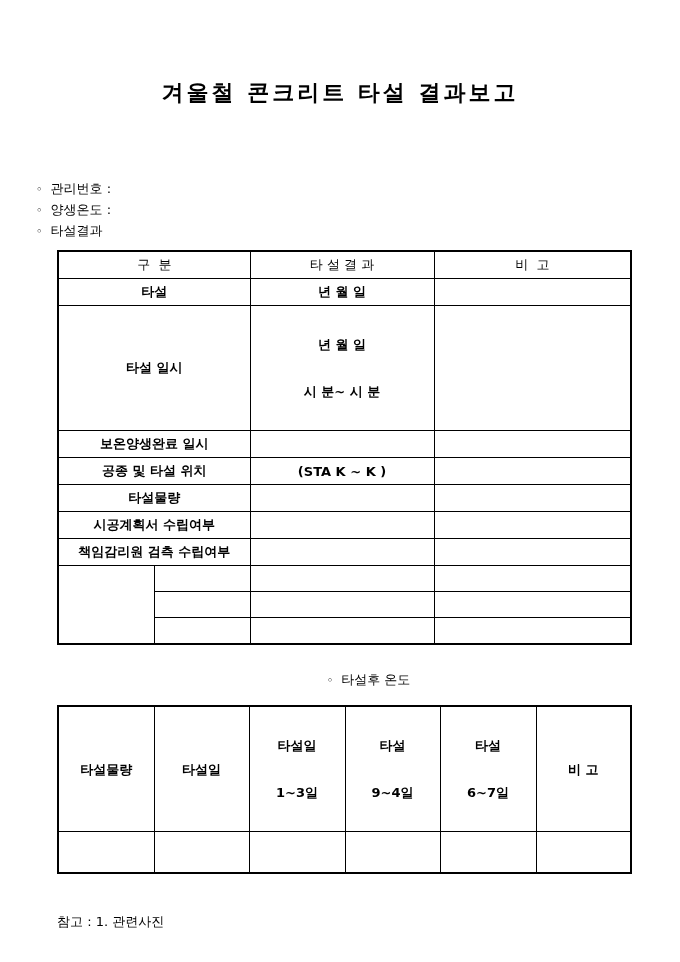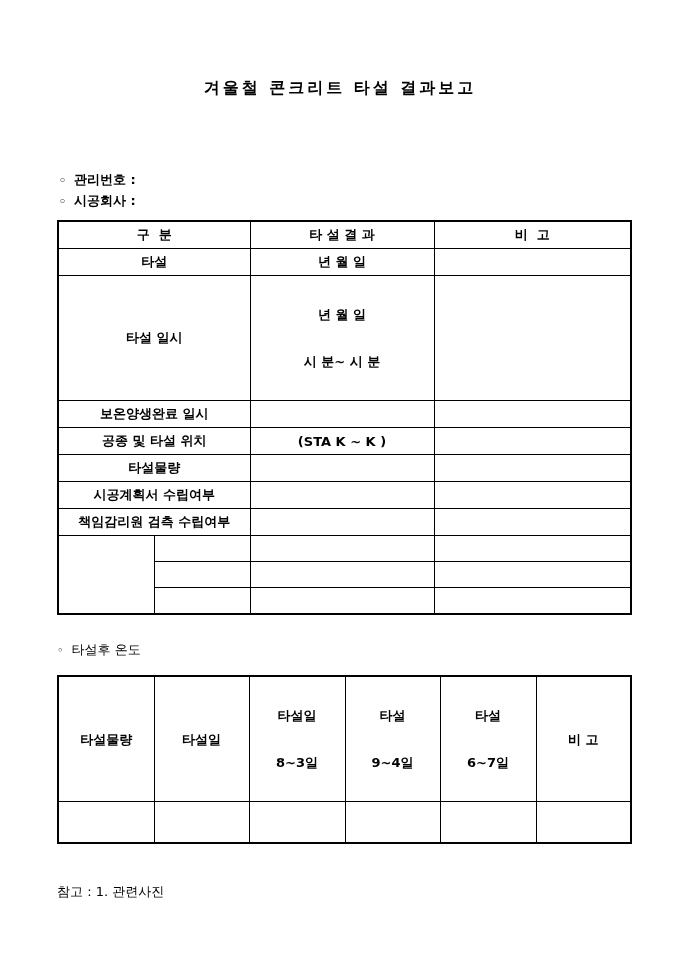--- a/index.html
+++ b/index.html
@@ -8,28 +8,27 @@
     width: 680px;
     height: 962px;
     background: #ffffff;
     color: #000000;
     font-family: "DejaVu Sans", sans-serif;
     overflow: hidden;
   }
   .title {
     padding-top: 78px;
     text-align: center;
-    font-size: 16px;
+    font-size: 22px;
     font-weight: bold;
     letter-spacing: 3px;
   }
   .info-list {
-    margin: 70px 0 0 59px;
-    font-size: 13px;
-    font-weight: bold;
+    margin: 70px 0 0 36px;
+    font-size: 13px;
   }
   .info-item {
     height: 21px;
     line-height: 21px;
     white-space: pre;
   }
   .info-item .bullet { margin-right: 8px; font-size: 11px; }
   table {
     border-collapse: collapse;
     table-layout: fixed;
@@ -46,44 +45,46 @@
     white-space: pre;
     overflow: hidden;
     font-weight: bold;
   }
   table.t1, table.t2 { border: 2px solid #000; }
   .h26 { height: 26px; }
   .h44 { height: 44px; }
   .h25 { height: 25px; }
   .h36 { height: 36px; }
   .h40 { height: 40px; }
-  .hdr { font-weight: bold; }
+  .hdr { font-weight: normal; }
   .two-line div { line-height: 17px; }
   .section-label {
     margin: 26px 0 0 57px;
     font-size: 13px;
     white-space: pre;
+    text-align: center;
   }
   .section-label .bullet { margin-right: 8px; font-size: 11px; }
   .notes {
     margin: 38px 0 0 57px;
     font-size: 13px;
   }
   .note-line1 { line-height: 20px; white-space: pre; }
 </style>
 </head>
 <body>
 
 <div class="page">
 
   <div class="title">겨울철 콘크리트 타설 결과보고</div>
 
   <div class="info-list">
     <div class="info-item"><span class="bullet">◦</span><span>관리번호 :</span></div>
-    <div class="info-item"><span class="bullet">◦</span><span>시공회사 :</span></div>
+    <div class="info-item"><span class="bullet">◦</span><span>양생온도 :</span></div>
+    <div class="info-item"><span class="bullet">◦</span><span>타설결과</span></div>
   </div>
 
   <table class="t1">
     <colgroup>
       <col style="width:96px">
         <col style="width:96px">
         <col style="width:184px">
         <col style="width:197px">
     </colgroup>
     <tbody>
@@ -163,21 +164,21 @@
     <tbody>
         <tr>
       <td class="h36 two-line">
         <div>타설물량</div>
       </td>
       <td class="h36 two-line">
         <div>타설일</div>
       </td>
       <td class="h36 two-line">
         <div>타설일</div>
-        <div>8~3일</div>
+        <div>1~3일</div>
       </td>
       <td class="h36 two-line">
         <div>타설</div>
         <div>9~4일</div>
       </td>
       <td class="h36 two-line">
         <div>타설</div>
         <div>6~7일</div>
       </td>
       <td class="h36 two-line">

